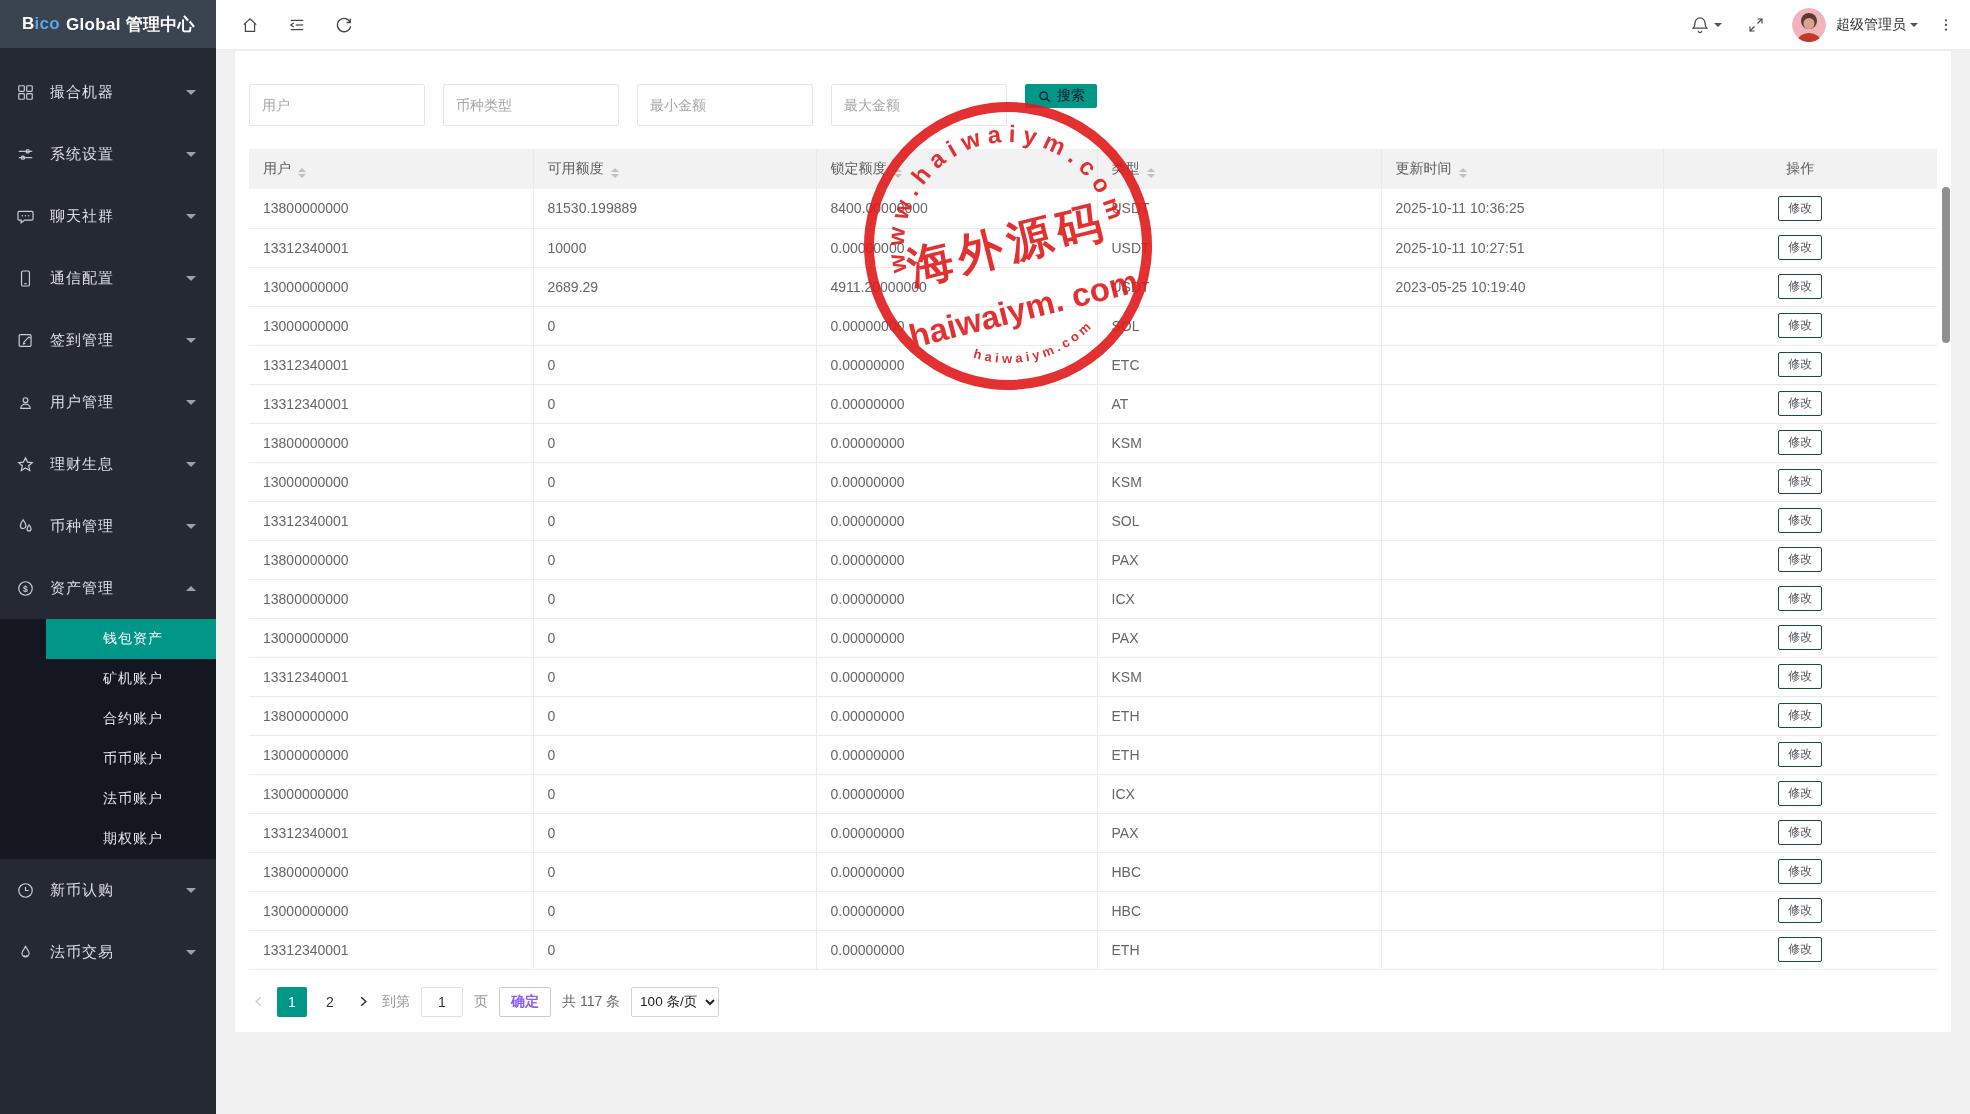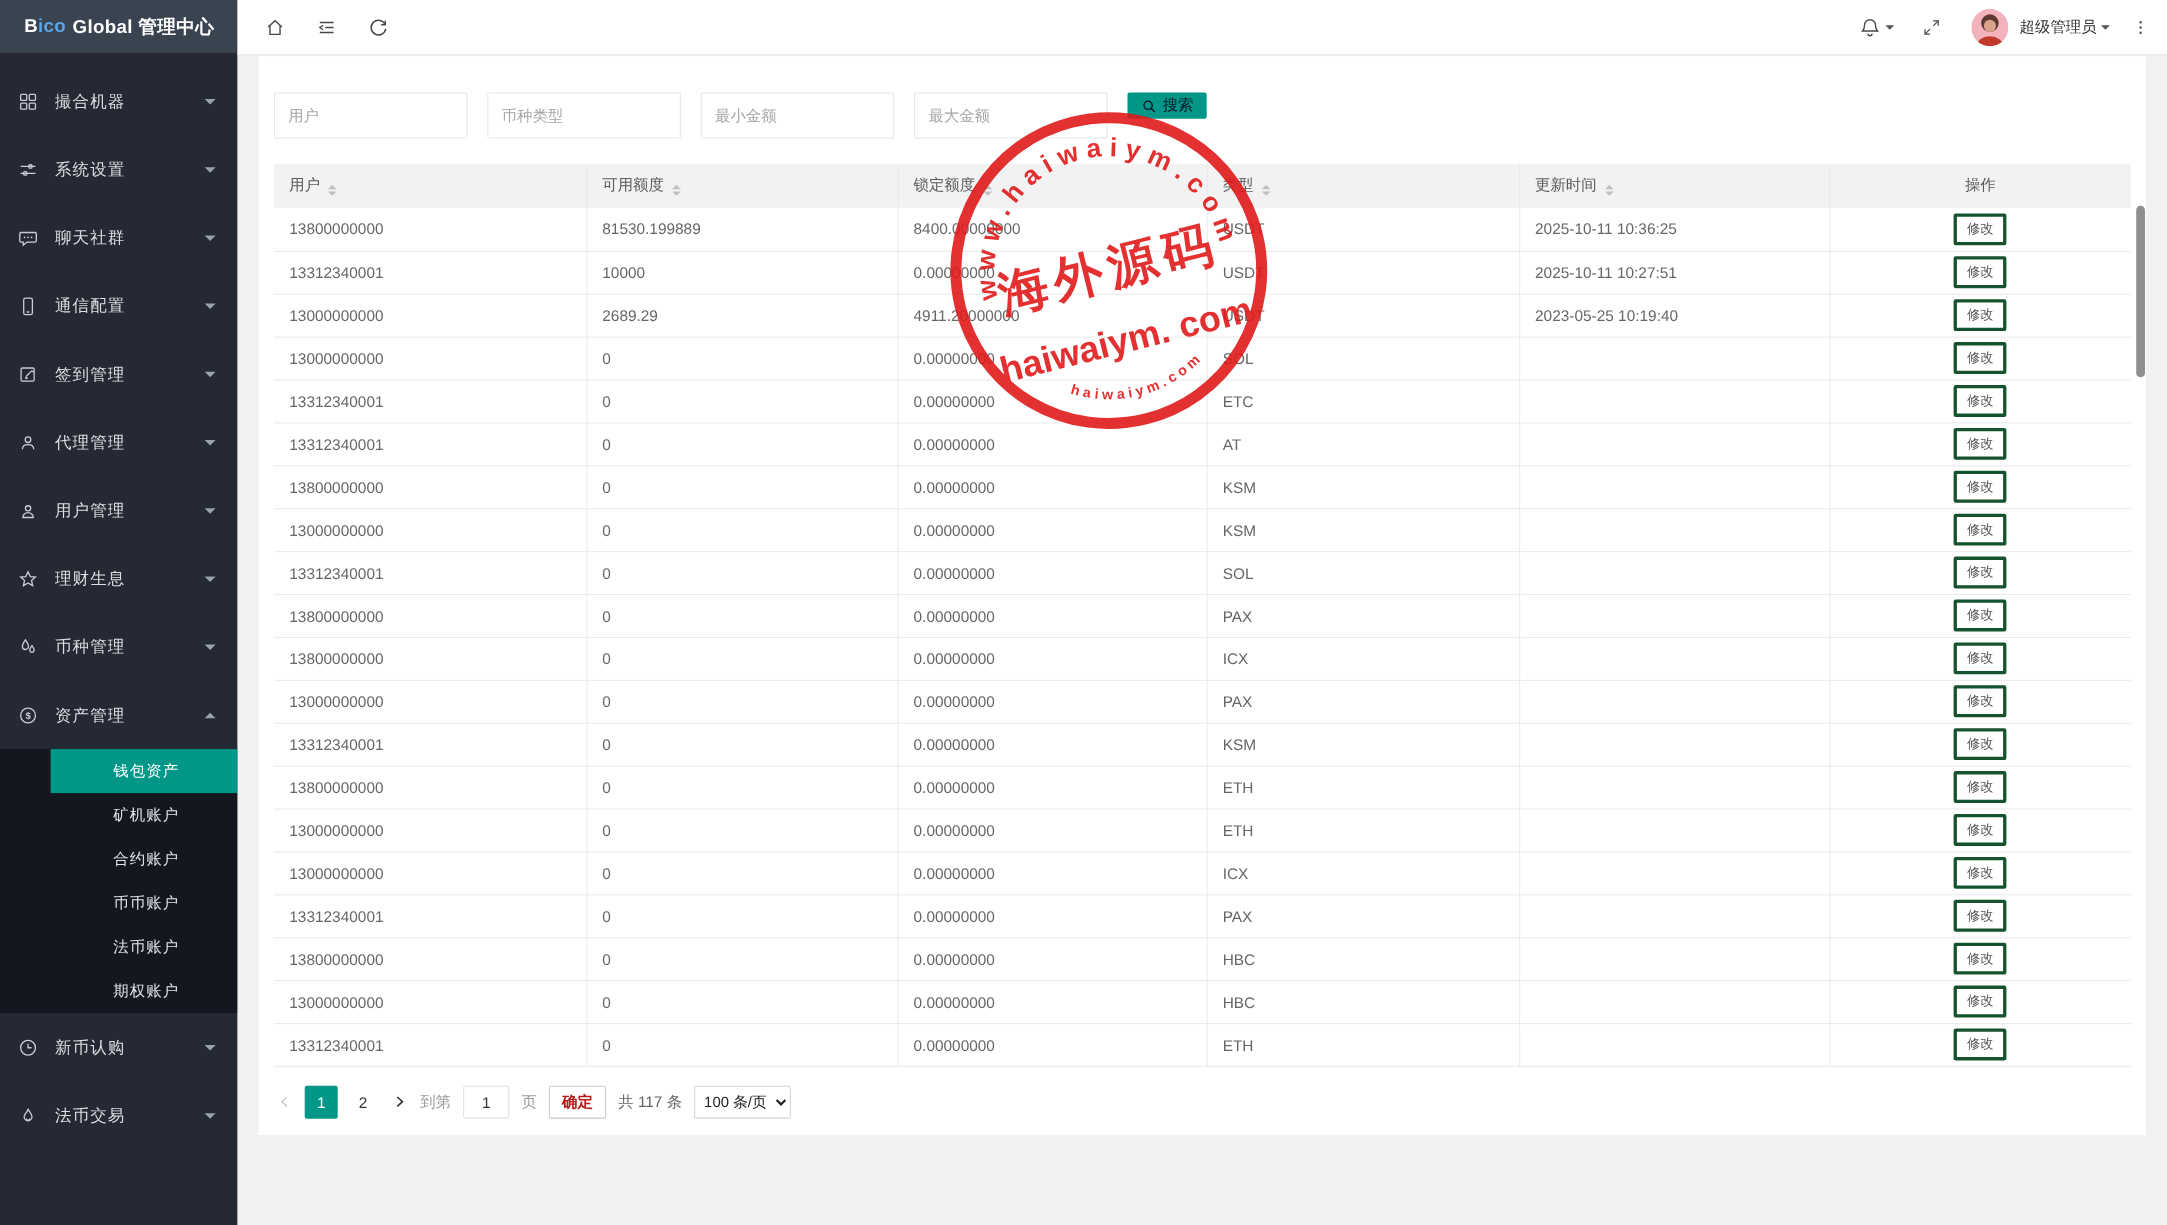--- a/index.html
+++ b/index.html
@@ -60,37 +60,37 @@
      padding-left:14px; border-right:1px solid #e9e9e9; white-space:nowrap;}
   th.center{text-align:center; padding-left:0;}
   th:last-child{border-right:none;}
   td{height:39px; border-bottom:1px solid #ebebeb; border-right:1px solid #ebebeb; padding-left:14px;
      font-size:14px; color:#666; white-space:nowrap; overflow:hidden;}
   td.center{text-align:center; padding:0;}
   td:last-child{border-right:none;}
   .sort{display:inline-flex; flex-direction:column; gap:2px; margin-left:7px; vertical-align:1px; cursor:pointer;}
   .s-up{width:0;height:0;border-left:4px solid transparent;border-right:4px solid transparent;border-bottom:4px solid #c0c0c0;}
   .s-dn{width:0;height:0;border-left:4px solid transparent;border-right:4px solid transparent;border-top:4px solid #c0c0c0;}
-  .btn-edit{background:#fff; border:3px solid #14532d; border-radius:2px; color:#555; font-size:12px;
+  .btn-edit{background:#fff; border:1px solid #14532d; border-radius:2px; color:#555; font-size:12px;
             padding:3px 9px; cursor:pointer; font-family:inherit;}
   
   .pager{display:flex; align-items:center; gap:11px; margin-top:17px; font-size:14px; color:#666; padding-left:2px;}
   .pg-ch{width:15px; height:15px; display:flex; cursor:pointer;}
   .pg-ch svg{width:15px; height:15px;}
   .pg-prev{color:#cfcfcf;}
   .pg-next{color:#333;}
   .pg-pages{display:flex; align-items:center; gap:8px;}
   .pg-num{min-width:30px; height:30px; display:flex; align-items:center; justify-content:center;
           color:#333; cursor:pointer; border-radius:2px; padding:0 4px;}
   .pg-num.active{background:var(--accent); color:#fff;}
   .dim{color:#999;}
   .pg-input{width:42px; height:30px; border:1px solid #e2e2e2; border-radius:2px; text-align:center;
             font-size:14px; color:#333; outline:none; font-family:inherit;}
   .btn-confirm{height:30px; padding:0 11px; background:#fff; border:1px solid #ccc; border-radius:2px;
-               font-weight:700; font-size:14px; color:#b91c1c; cursor:pointer; font-family:inherit;}
+               font-weight:700; font-size:14px; color:#8b5cf6; cursor:pointer; font-family:inherit;}
   .pg-size{height:30px; border:1px solid #d4d4d4; border-radius:2px; background:#fff; font-size:13.5px;
            color:#222; padding:0 4px; font-family:inherit; outline:none;}
   .scroll-thumb{position:absolute; right:1px; top:136px; width:8px; height:156px; background:#8f8f8f; border-radius:4px;}
   
   .stamp{position:absolute; left:858px; top:96px; width:300px; height:300px; z-index:50; pointer-events:none; opacity:.9;}
   .stamp text{fill:var(--stamp); font-family:"Liberation Sans","DejaVu Sans",sans-serif;}
 </style>
 </head>
 <body>
 
@@ -230,27 +230,20 @@
           <use href="#sym-phone-icon"></use>
         </svg>
         <span class="mi-label">通信配置</span>
         <i class="caret"></i>
       </div>
       <div class="menu-item">
         <svg class="mi-ic">
           <use href="#sym-checkin-icon"></use>
         </svg>
         <span class="mi-label">签到管理</span>
-        <i class="caret"></i>
-      </div>
-      <div class="menu-item">
-        <svg class="mi-ic">
-          <use href="#sym-agent-icon"></use>
-        </svg>
-        <span class="mi-label">代理管理</span>
         <i class="caret"></i>
       </div>
       <div class="menu-item">
         <svg class="mi-ic">
           <use href="#sym-user-icon"></use>
         </svg>
         <span class="mi-label">用户管理</span>
         <i class="caret"></i>
       </div>
       <div class="menu-item">

